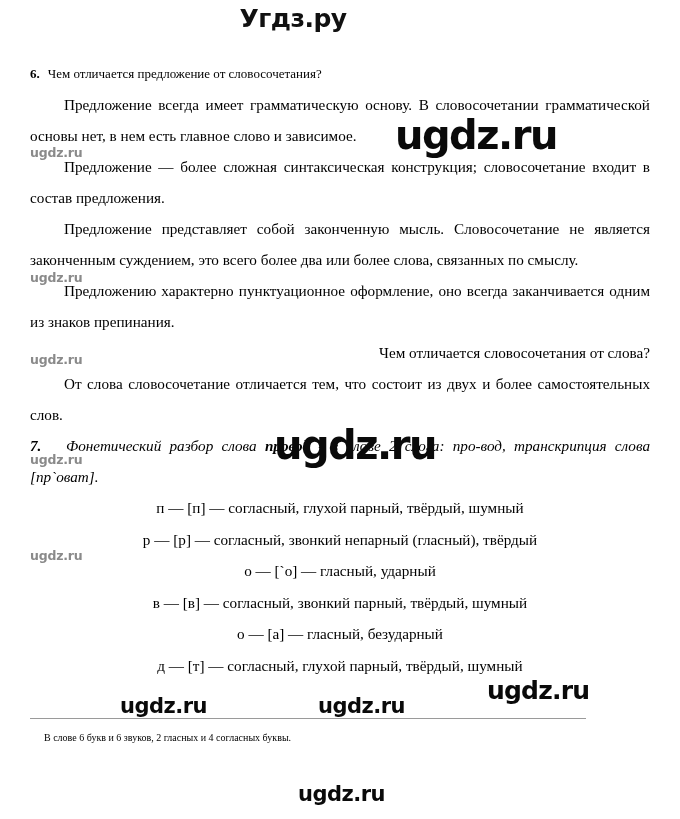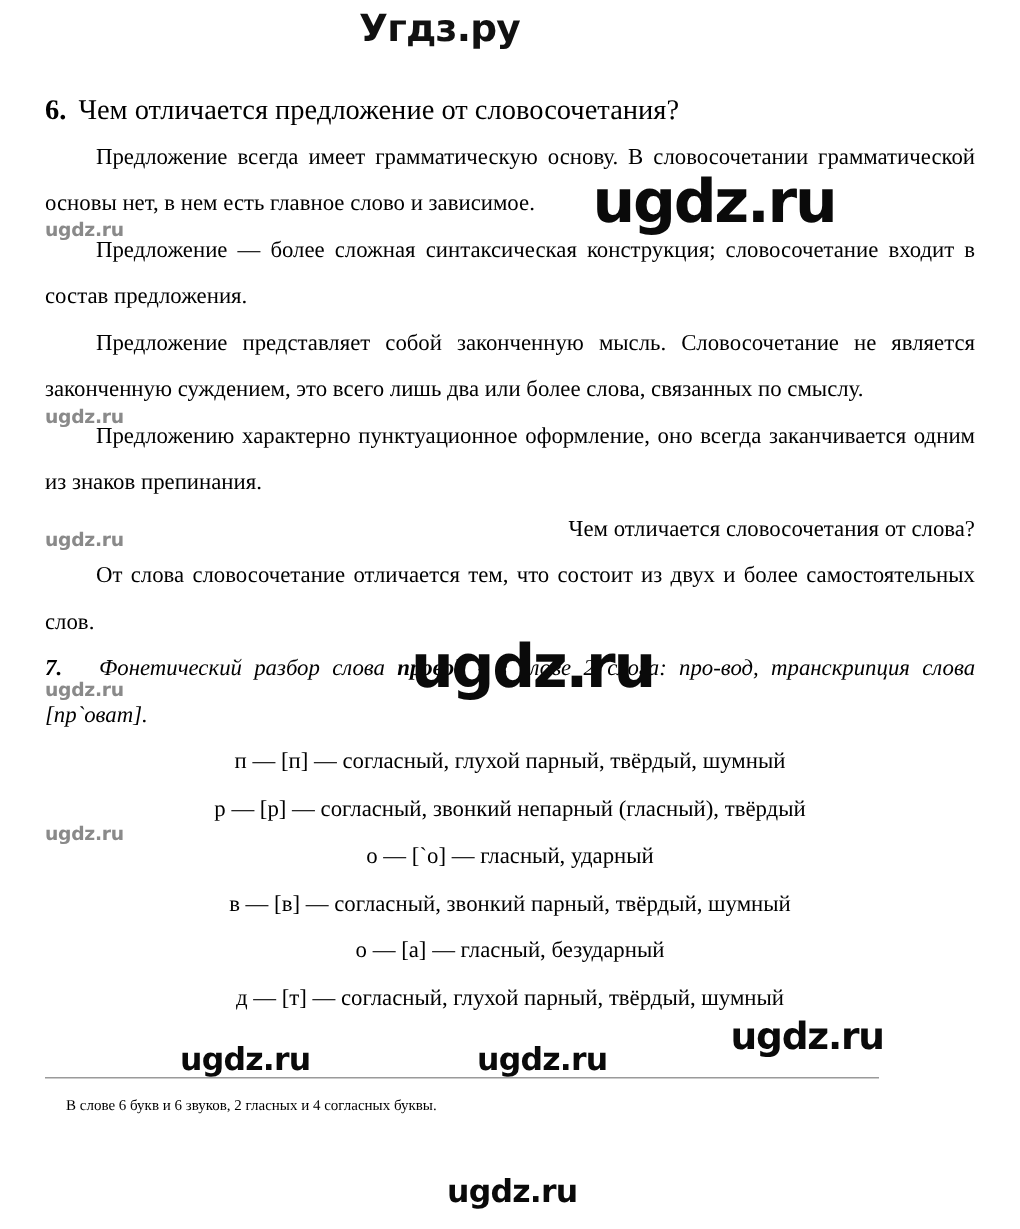--- a/index.html
+++ b/index.html
@@ -51,21 +51,21 @@
   p.para.last-left { text-align: right; }
 
   .qnum {
     font-weight: bold;
   }
   .bold { font-weight: bold; }
 
   
   .q-head {
     margin: 0;
-    font-size: 19px;
+    font-size: 13px;
     line-height: 31px;
     text-indent: 0;
     padding-left: 0;
   }
   .q-head .qnum { margin-right: 8px; }
 
   
   .phon-list {
     margin: 0;
     padding: 0;
@@ -130,21 +130,21 @@
 <div class="site-logo">Угдз.ру</div>
 
 <div class="page">
 
   <p class="q-head">
     <span class="qnum">6.</span><span>Чем отличается предложение от словосочетания?</span>
   </p>
 
   <p class="para">Предложение всегда имеет грамматическую основу. В словосочетании грамматической основы нет, в нем есть главное слово и зависимое.</p>
   <p class="para">Предложение — более сложная синтаксическая конструкция; словосочетание входит в состав предложения.</p>
-  <p class="para">Предложение представляет собой законченную мысль. Словосочетание не является законченную суждением, это всего лишь два или более слова, связанных по смыслу.</p>
+  <p class="para">Предложение представляет собой законченную мысль. Словосочетание не является законченным суждением, это всего более два или более слова, связанных по смыслу.</p>
   <p class="para">Предложению характерно пунктуационное оформление, оно всегда заканчивается одним из знаков препинания.</p>
 
   <p class="para last-left">Чем отличается словосочетания от слова?</p>
   <p class="para">От слова словосочетание отличается тем, что состоит из двух и более самостоятельных слов.</p>
 
   <p class="para noindent" style="text-align:justify;">
     <span class="qnum">7.</span>&nbsp;&nbsp;&nbsp;<span>Фонетический разбор слова</span>
     <span class="bold">провод</span>
     <span>- в слове 2 слога: про-вод, транскрипция слова [пр`оват].</span>
   </p>

